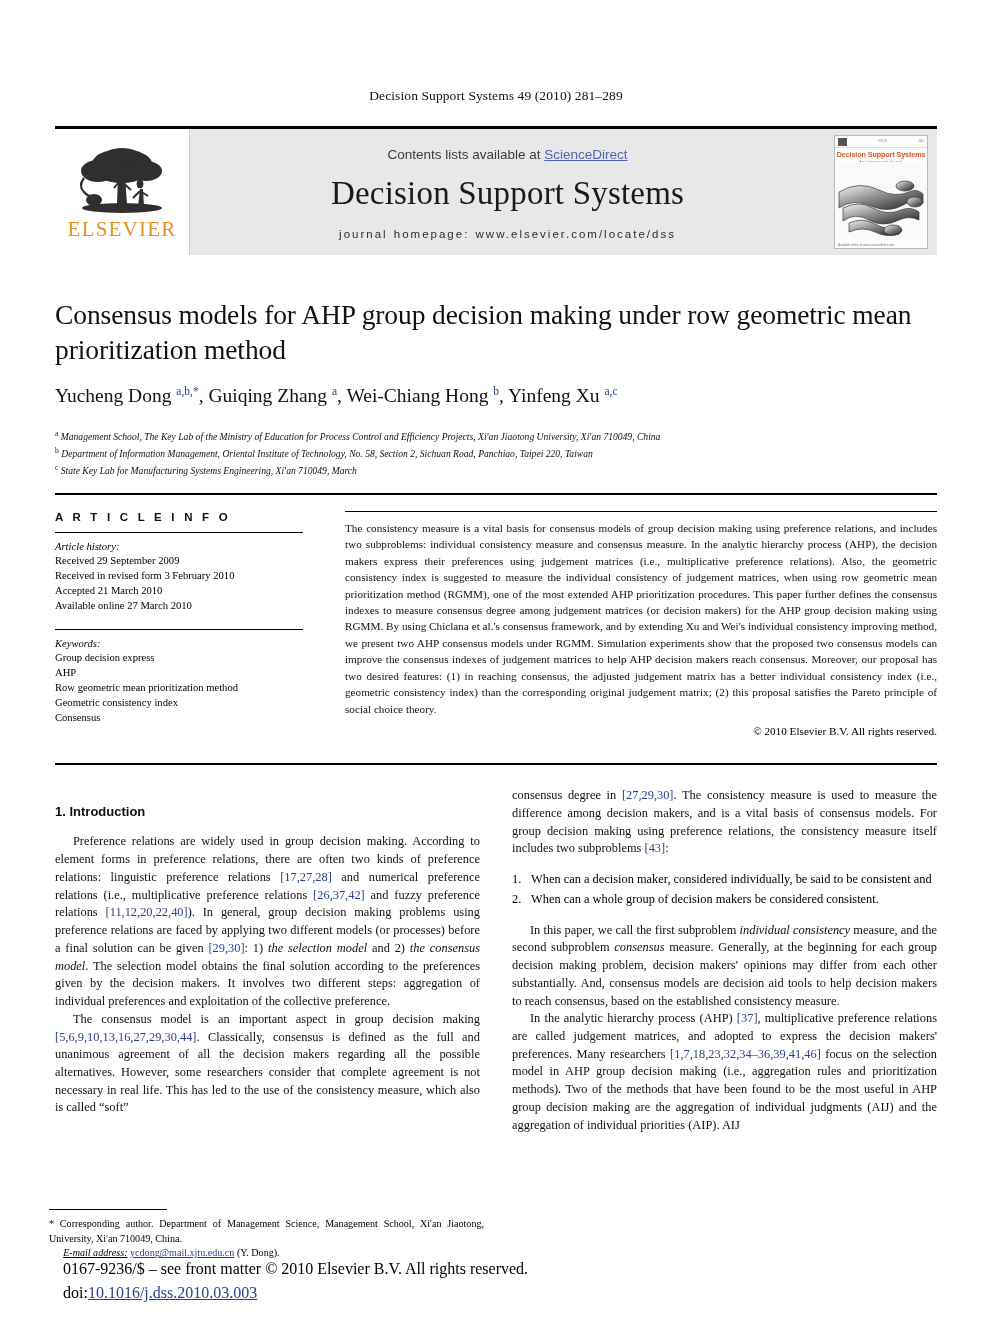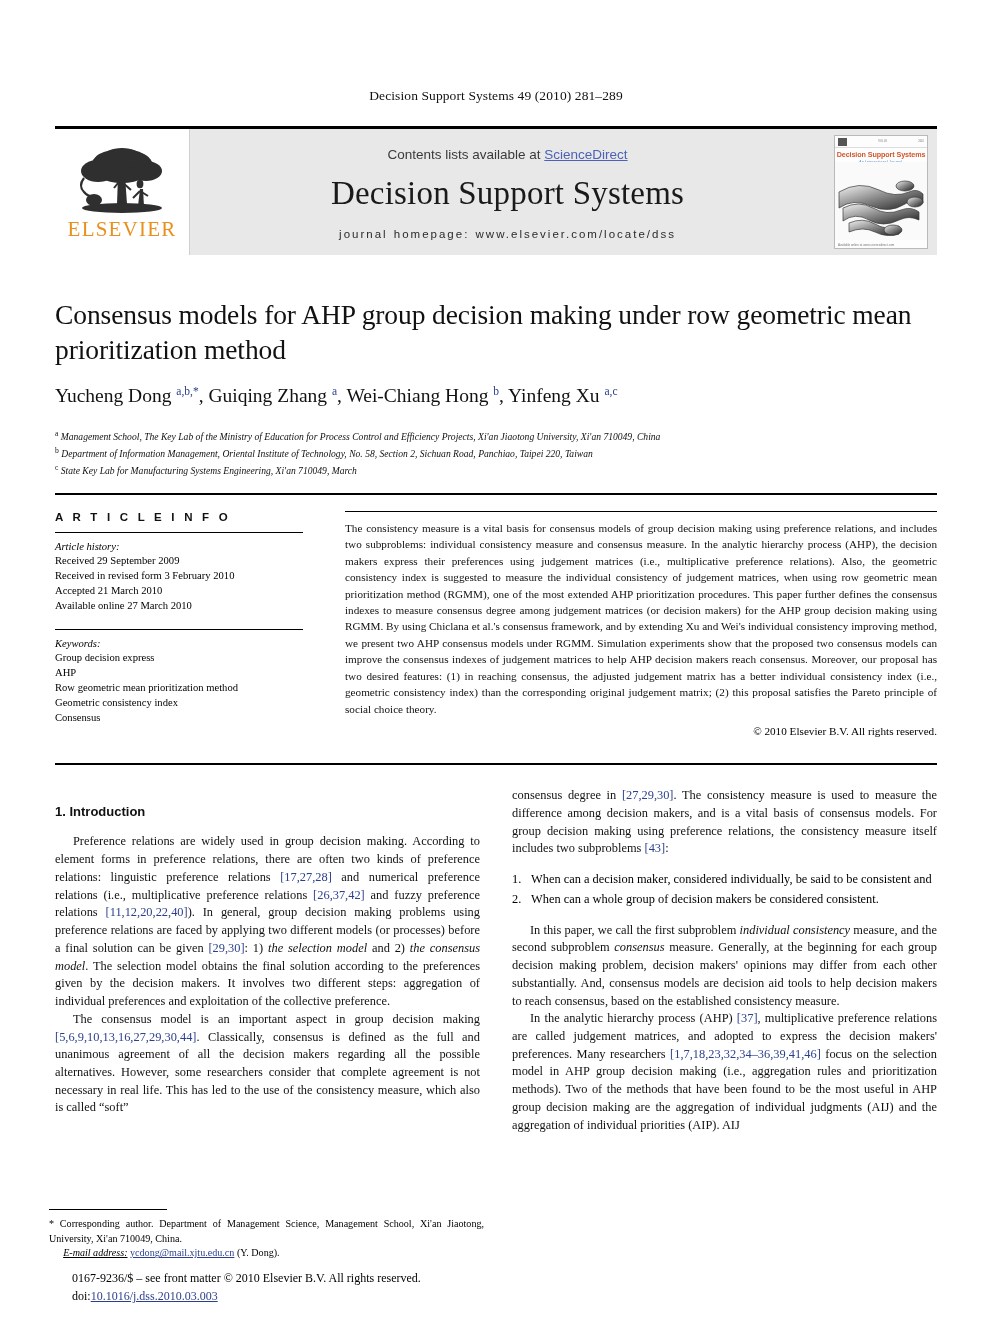--- a/index.html
+++ b/index.html
@@ -257,23 +257,23 @@
   .foot-rule { border-top: 1px solid #000; width: 118px; margin-bottom: 7px; }
   .foot-text {
     font-size: 10.1px;
     line-height: 1.44;
     text-align: justify;
   }
   .foot-email { font-style: italic; text-decoration: underline; }
   .foot-link { color: #2b3f8c; font-style: normal; }
   .issn-block {
     position: absolute;
-    left: 72px;
+    left: 63px;
     bottom: 18px;
-    font-size: 12px;
+    font-size: 16px;
     line-height: 1.5;
     font-family: "Liberation Serif", serif;
   }
   .issn-block .doi-link { color: #2b3f8c; }
 </style>
 </head>
 <body>
 
 <div class="page">
 

